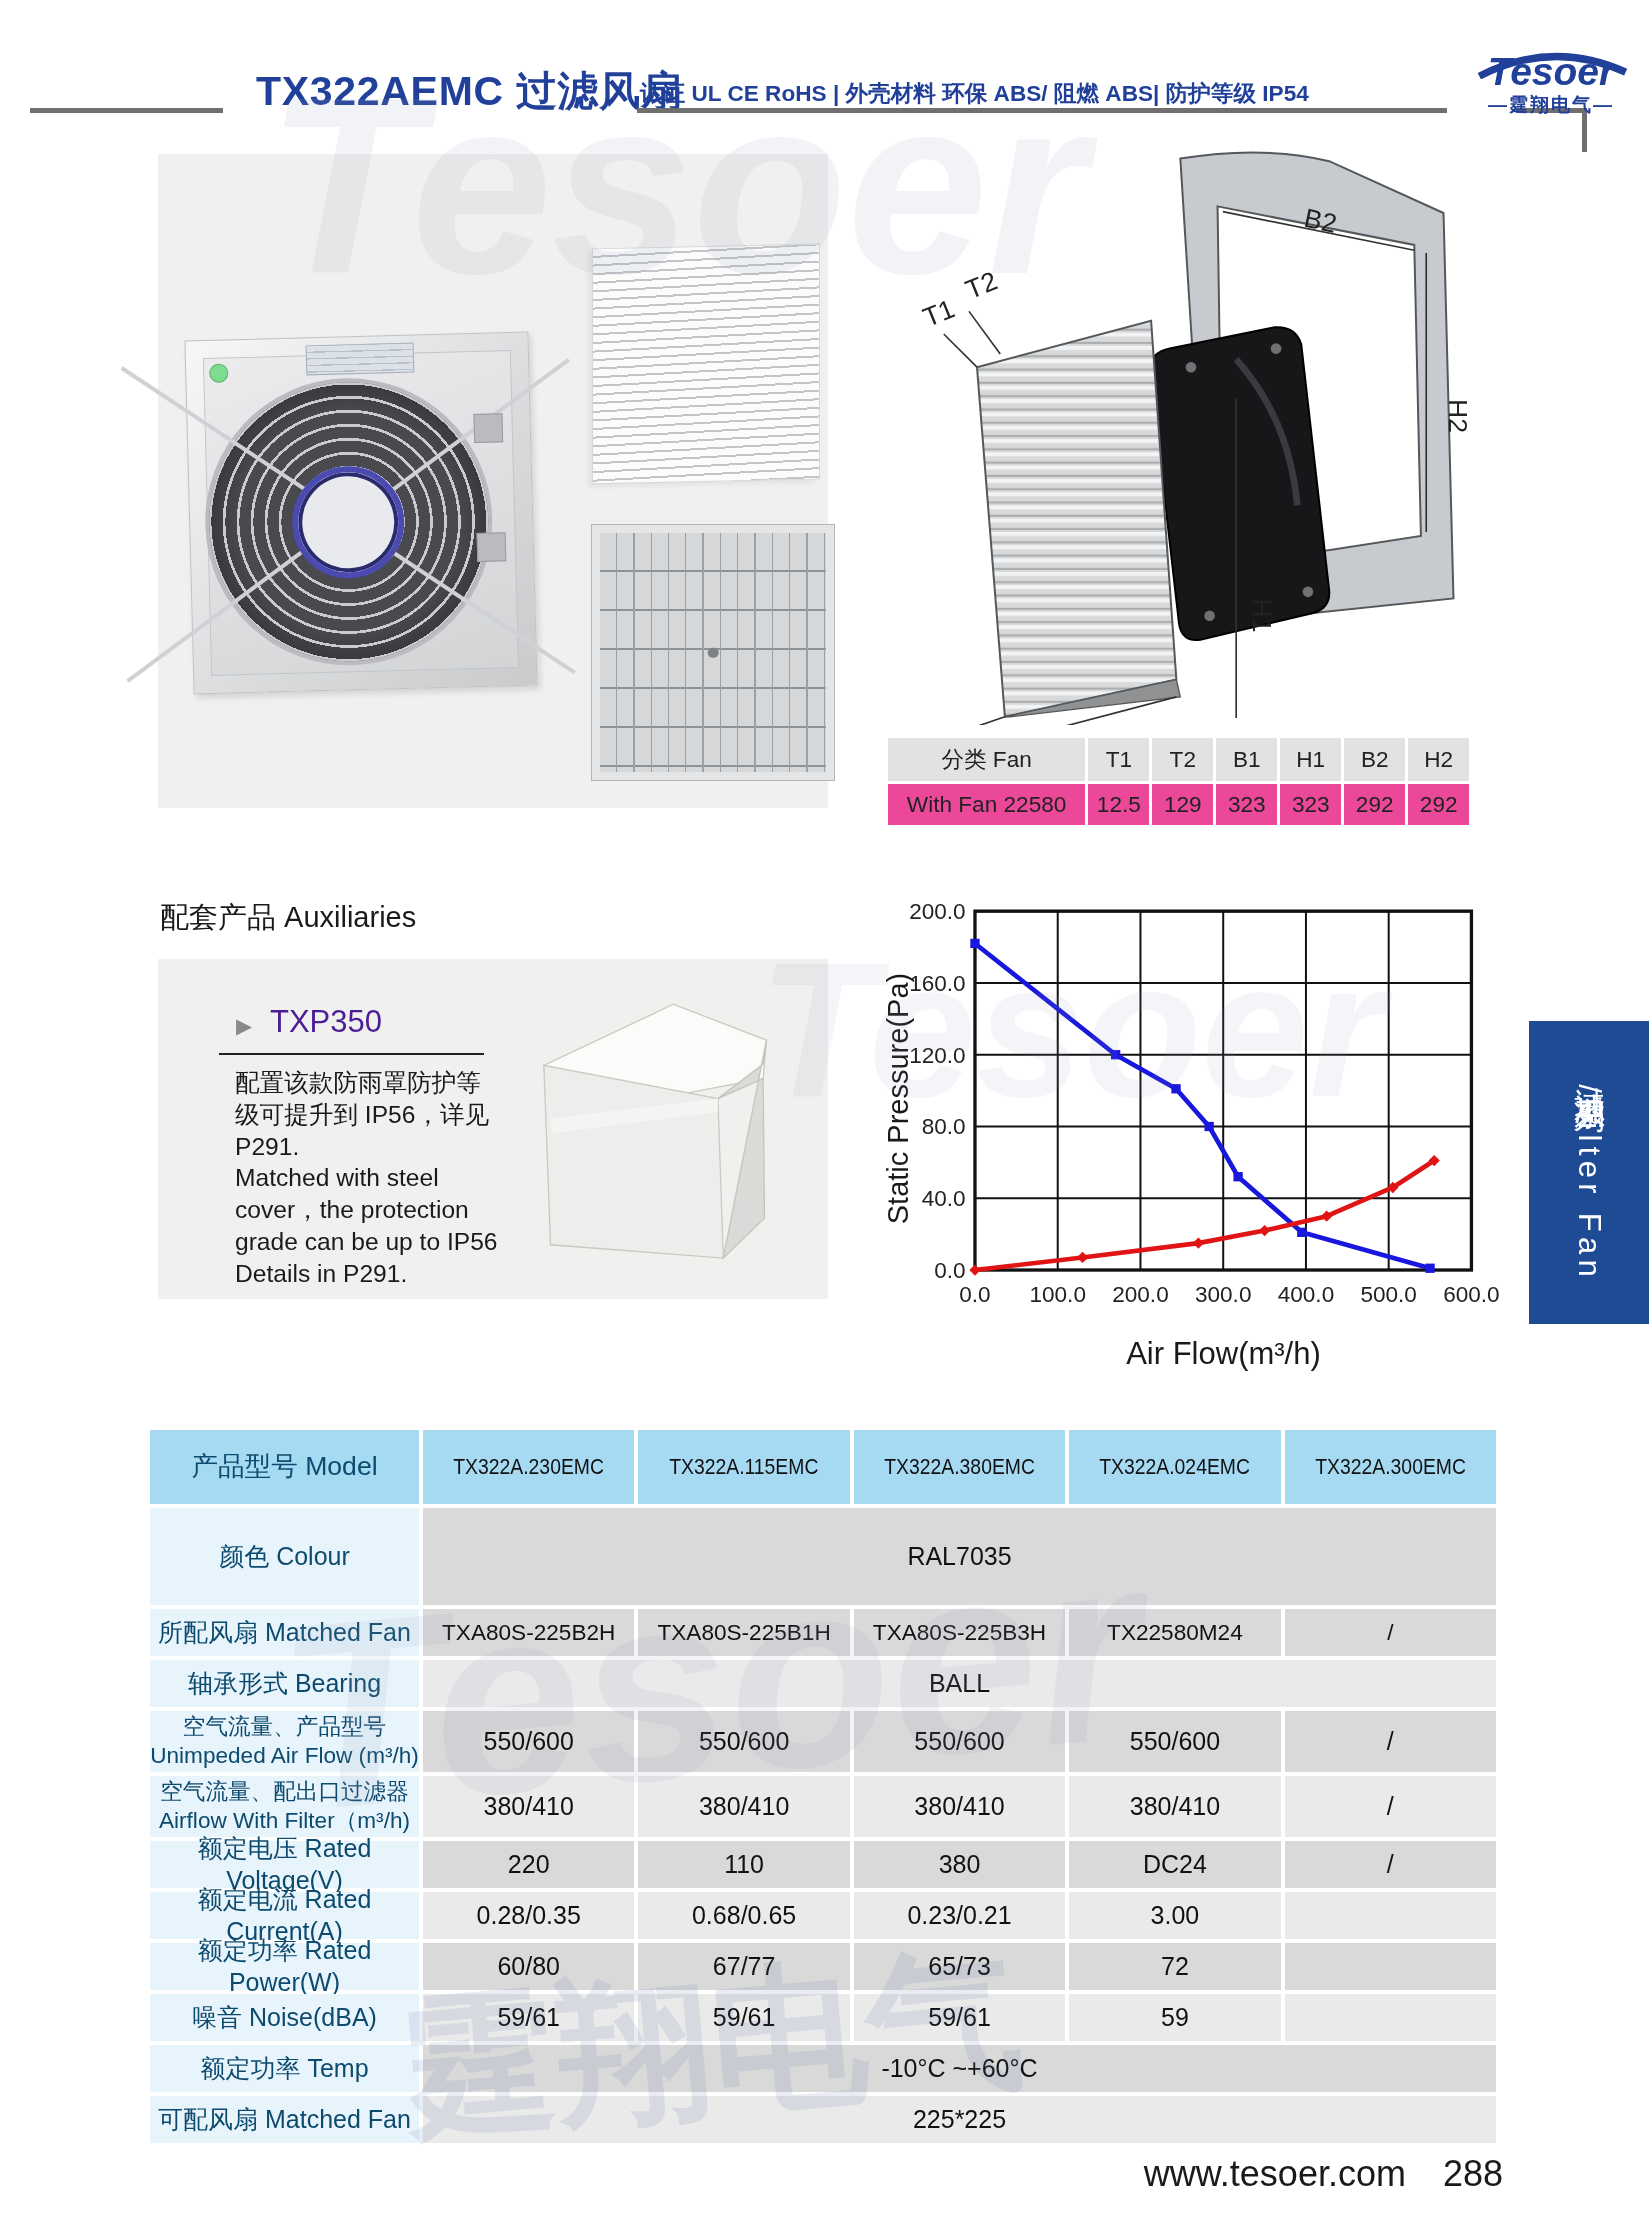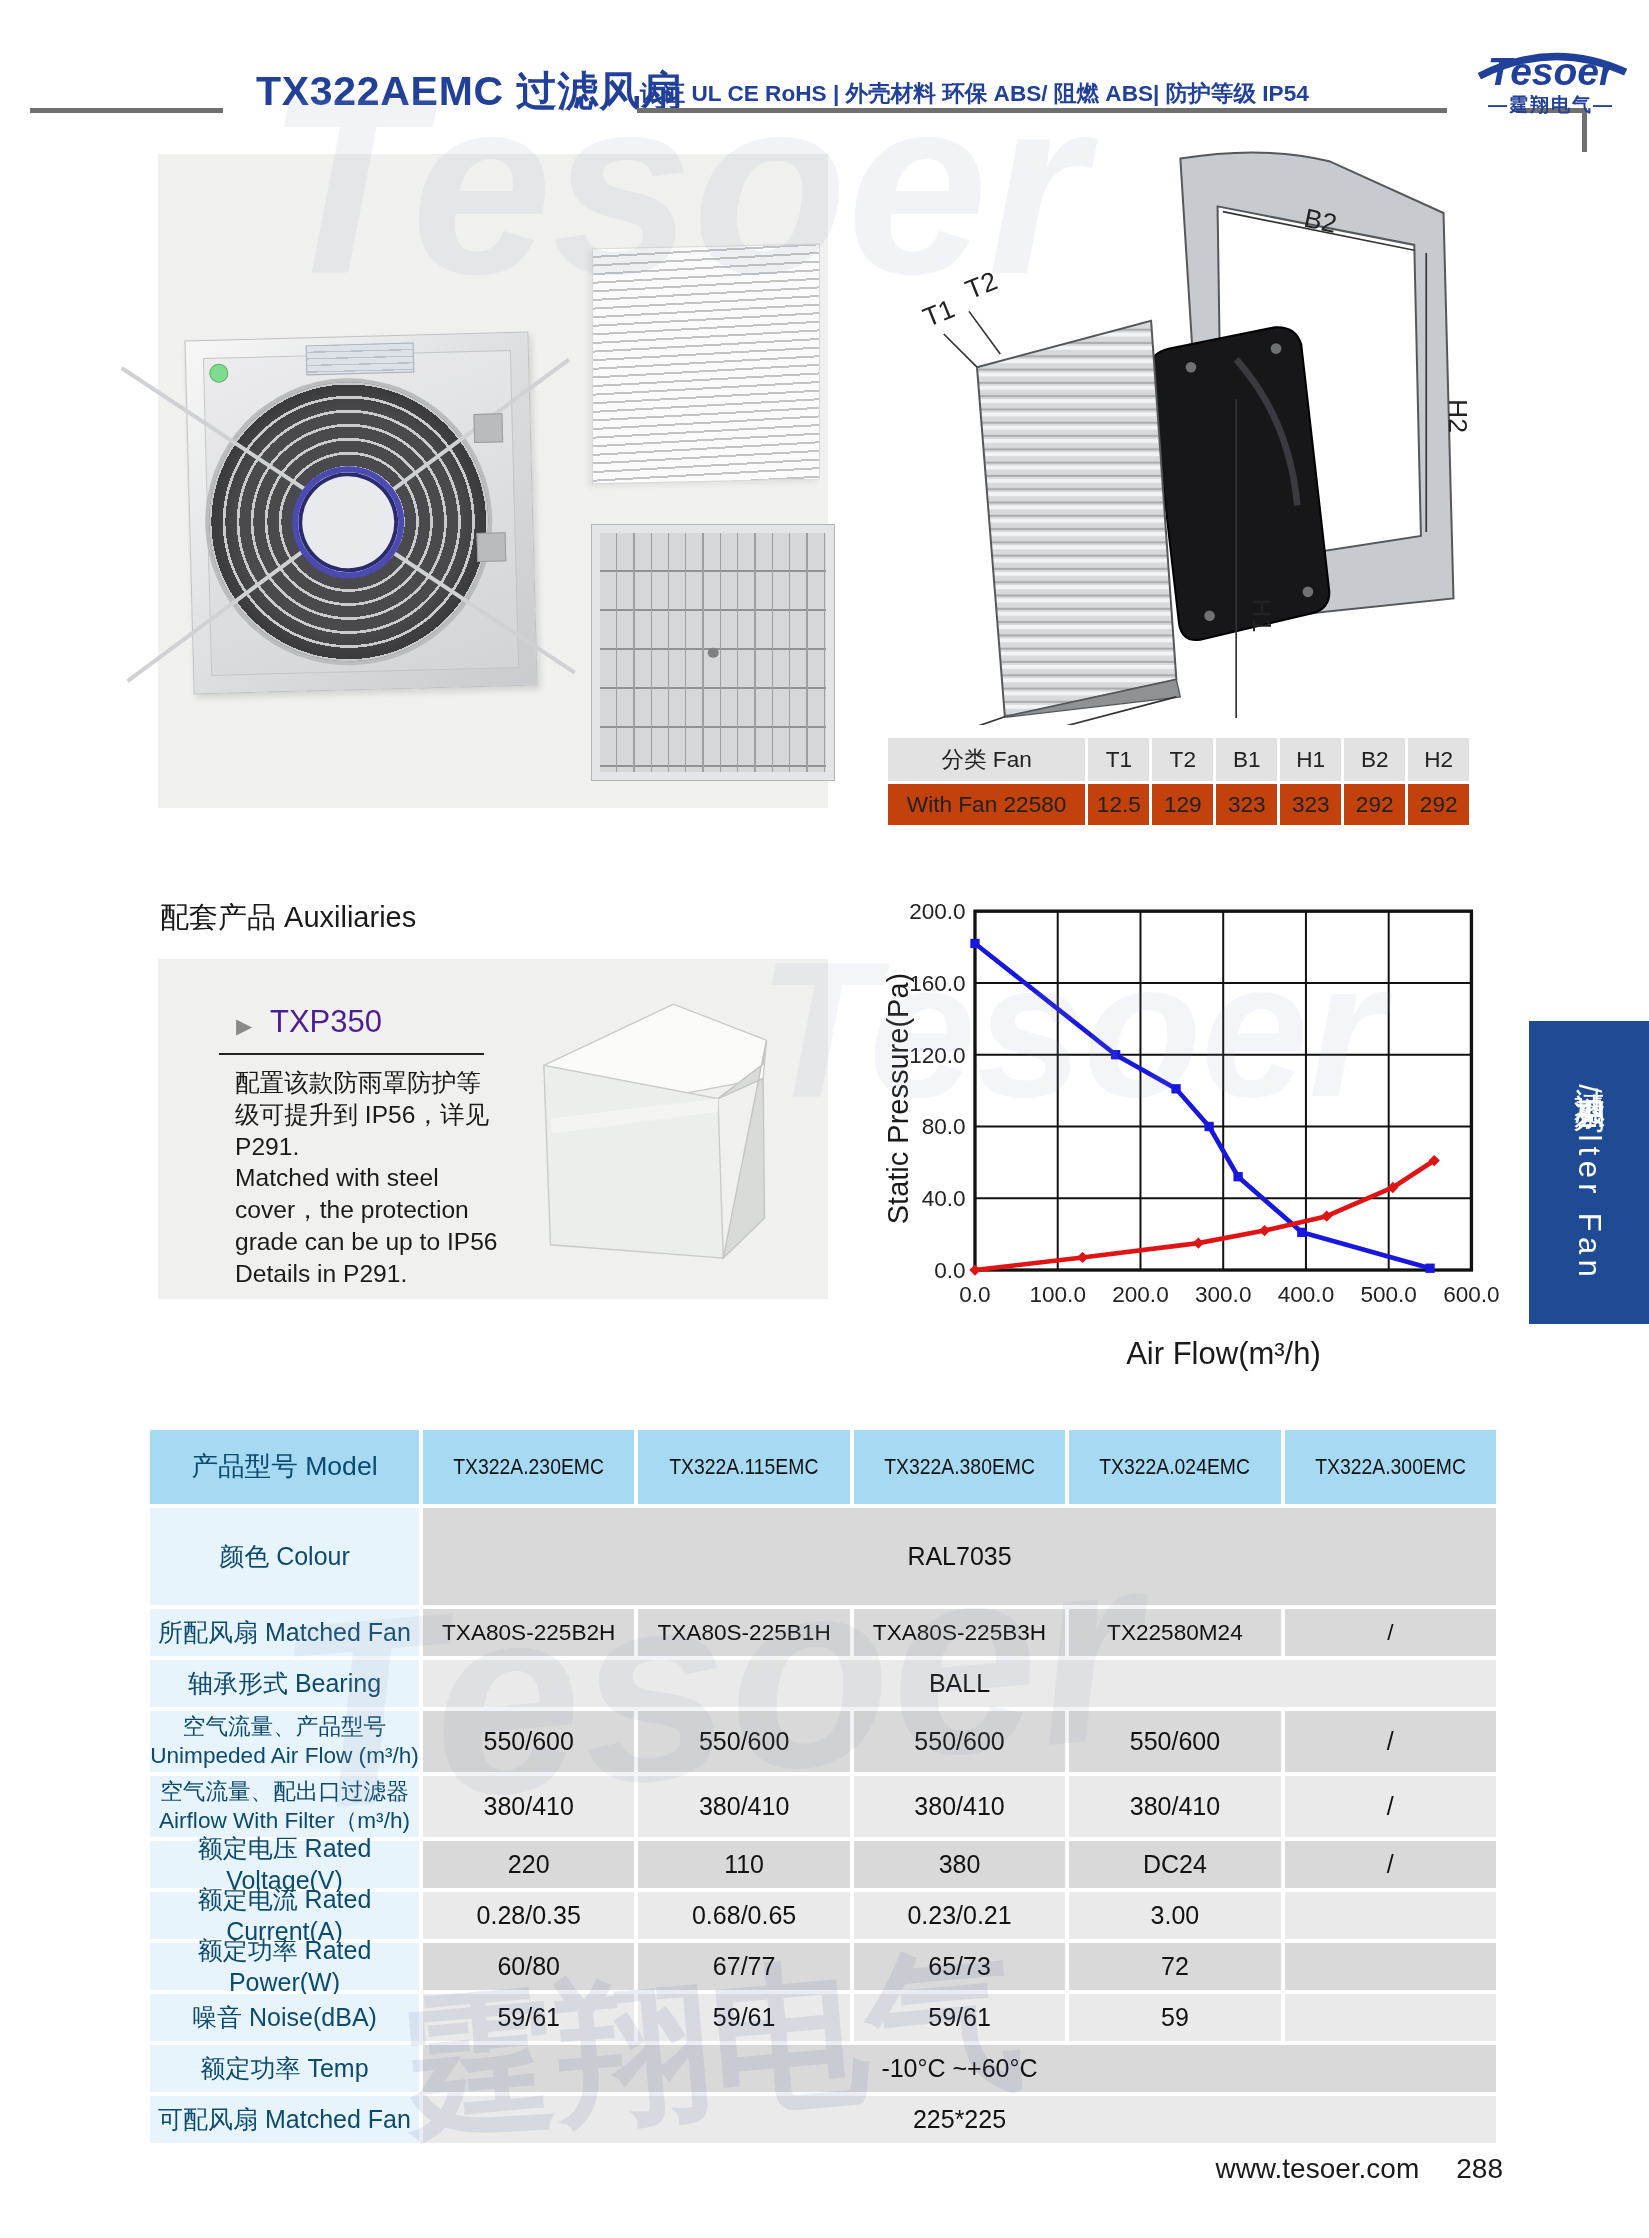--- a/index.html
+++ b/index.html
@@ -46,21 +46,21 @@
               border:8px solid #e4e5e6;outline:1.3px solid #b4b5b7;
               background-image:repeating-linear-gradient(90deg,transparent 0 16px,#9da0a2 16px 17.3px),
                                repeating-linear-gradient(180deg,transparent 0 37px,#8f9294 37px 39px);}
   .grid-dot{position:absolute;left:50%;top:50%;width:10.6px;height:10.6px;border-radius:50%;background:#7e8082;transform:translate(-50%,-50%);}
 
   
   .dim-table{left:888px;top:738px;width:581px;}
   .dim-row{display:flex;gap:3.3px;margin-bottom:3.3px;}
   .dim-cell{display:flex;align-items:center;justify-content:center;font-size:22.6px;color:#222;}
   .dim-head .dim-cell{background:#e2e2e2;height:43px;}
-  .dim-data .dim-cell{background:#c2410c;height:41px;}
+  .dim-data .dim-cell{background:#ec4899;height:41px;}
   .dim-c0{width:208px;}.dim-c{width:64px;}
 
   
   .aux-heading{left:160px;top:898px;font-size:29px;color:#1a1a1a;}
   .aux-panel{left:158px;top:959px;width:670px;height:340px;background:#f0f0ee;}
   .aux-marker{position:absolute;left:78px;top:55px;font-size:21px;color:#8a8a8a;}
   .aux-model{position:absolute;left:112px;top:45px;font-size:31px;color:#4c1d95;}
   .aux-underline{position:absolute;left:61px;top:94px;width:265px;height:2px;background:#222;}
   .aux-text{position:absolute;left:77px;top:108px;width:299px;font-size:24.6px;line-height:32px;color:#1a1a1a;white-space:pre-line;}
   .steel-svg{position:absolute;left:346px;top:20px;}
@@ -89,21 +89,21 @@
   .bg-blue{background:#a6d9f2;}
   .bg-dark{background:#d9d9d9;}
   .bg-light{background:#eaeaea;}
   .model-cell{font-size:22px;}
   .model-cell span{display:inline-block;transform:scaleX(.88);white-space:nowrap;}
   .colour-right{flex:1 1 0;display:flex;flex-direction:column;row-gap:4px;}
   .colour-right .sub{flex:1 1 0;display:flex;align-items:center;justify-content:center;font-size:25px;}
 
   
   .footer{left:1064px;top:2153px;width:439px;display:flex;justify-content:flex-end;column-gap:37px;
-          font-size:28px;color:#1a1a1a;}
+          font-size:36px;color:#1a1a1a;}
 
   
   .wm{pointer-events:none;font-style:italic;font-weight:bold;white-space:nowrap;z-index:50;}
   .wm1{left:266px;top:40px;font-size:253px;color:rgba(150,160,182,.13);}
   .wm2{left:758px;top:918px;font-size:193px;color:rgba(150,160,182,.10);}
   .wm3{left:279px;top:1529px;font-size:266px;color:rgba(150,160,182,.12);transform:rotate(-5deg);}
   .wm4{left:399px;top:1941px;font-size:156px;color:rgba(95,110,165,.13);transform:rotate(-5deg);font-style:normal;}
 </style>
 </head>
 <body>

